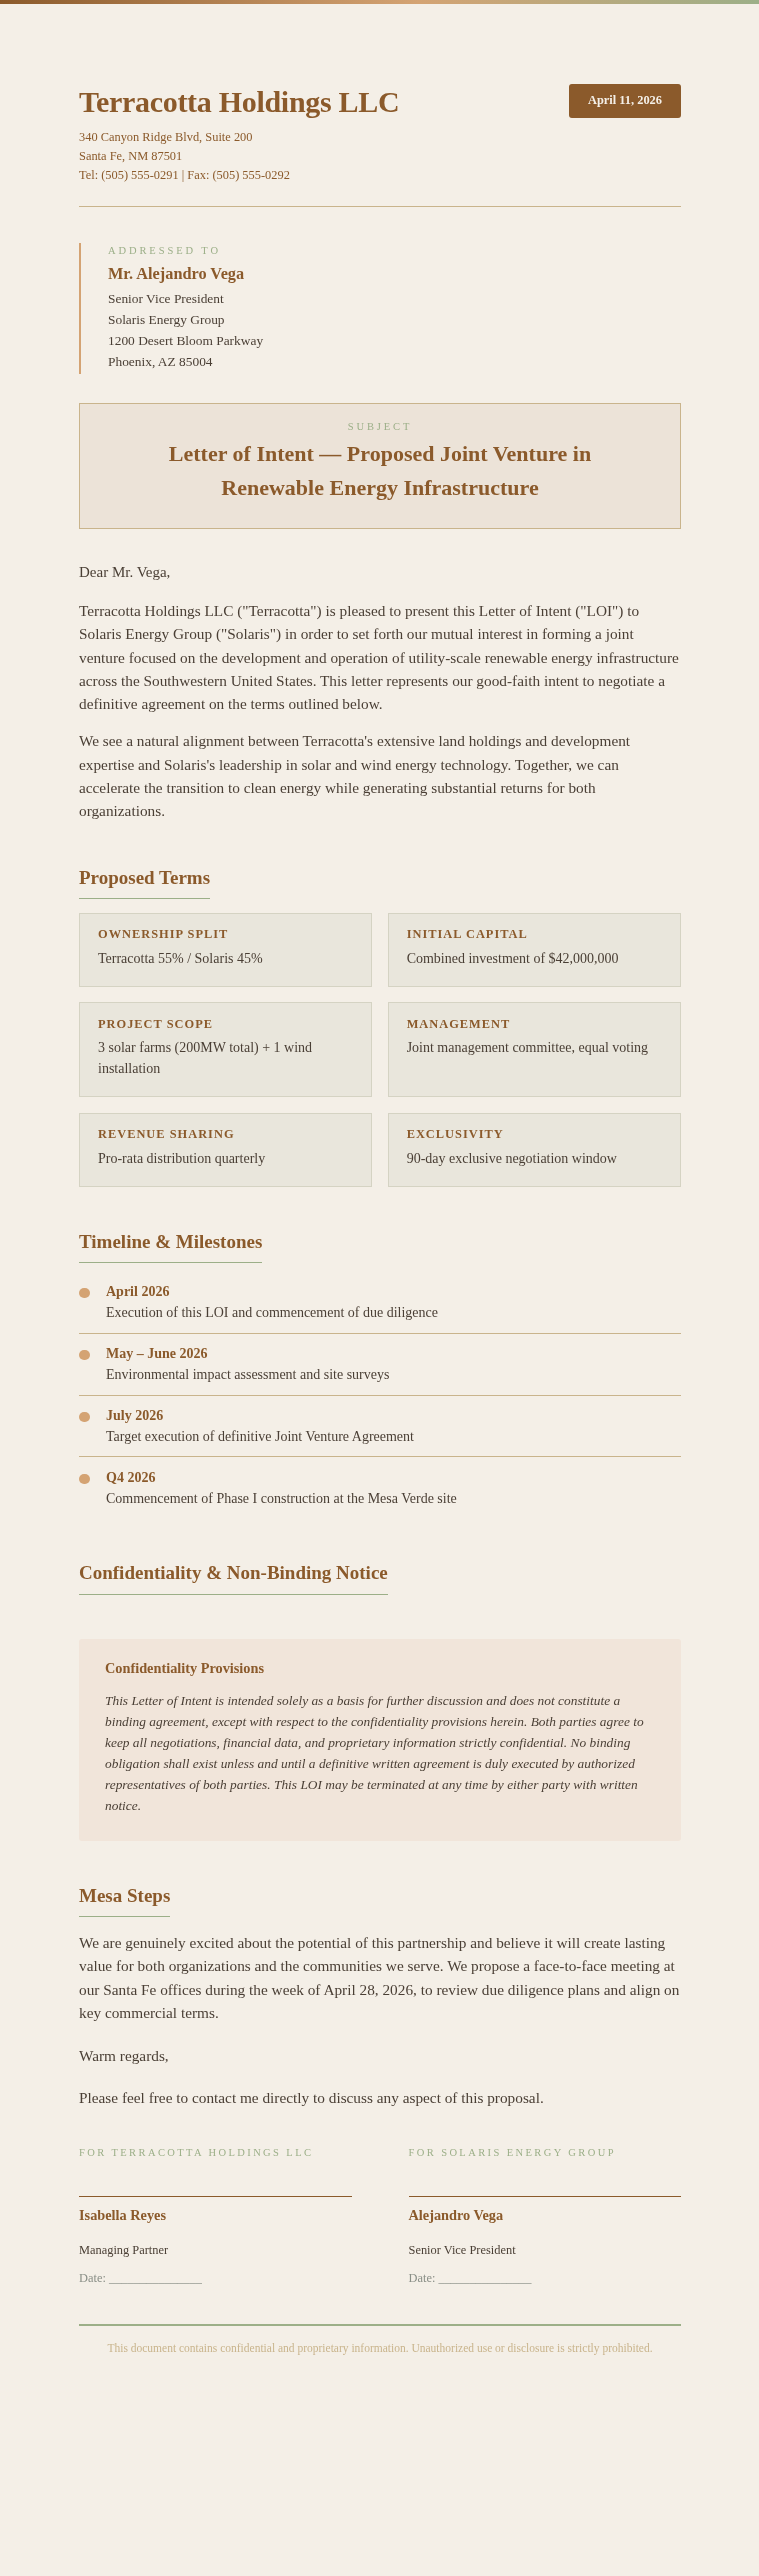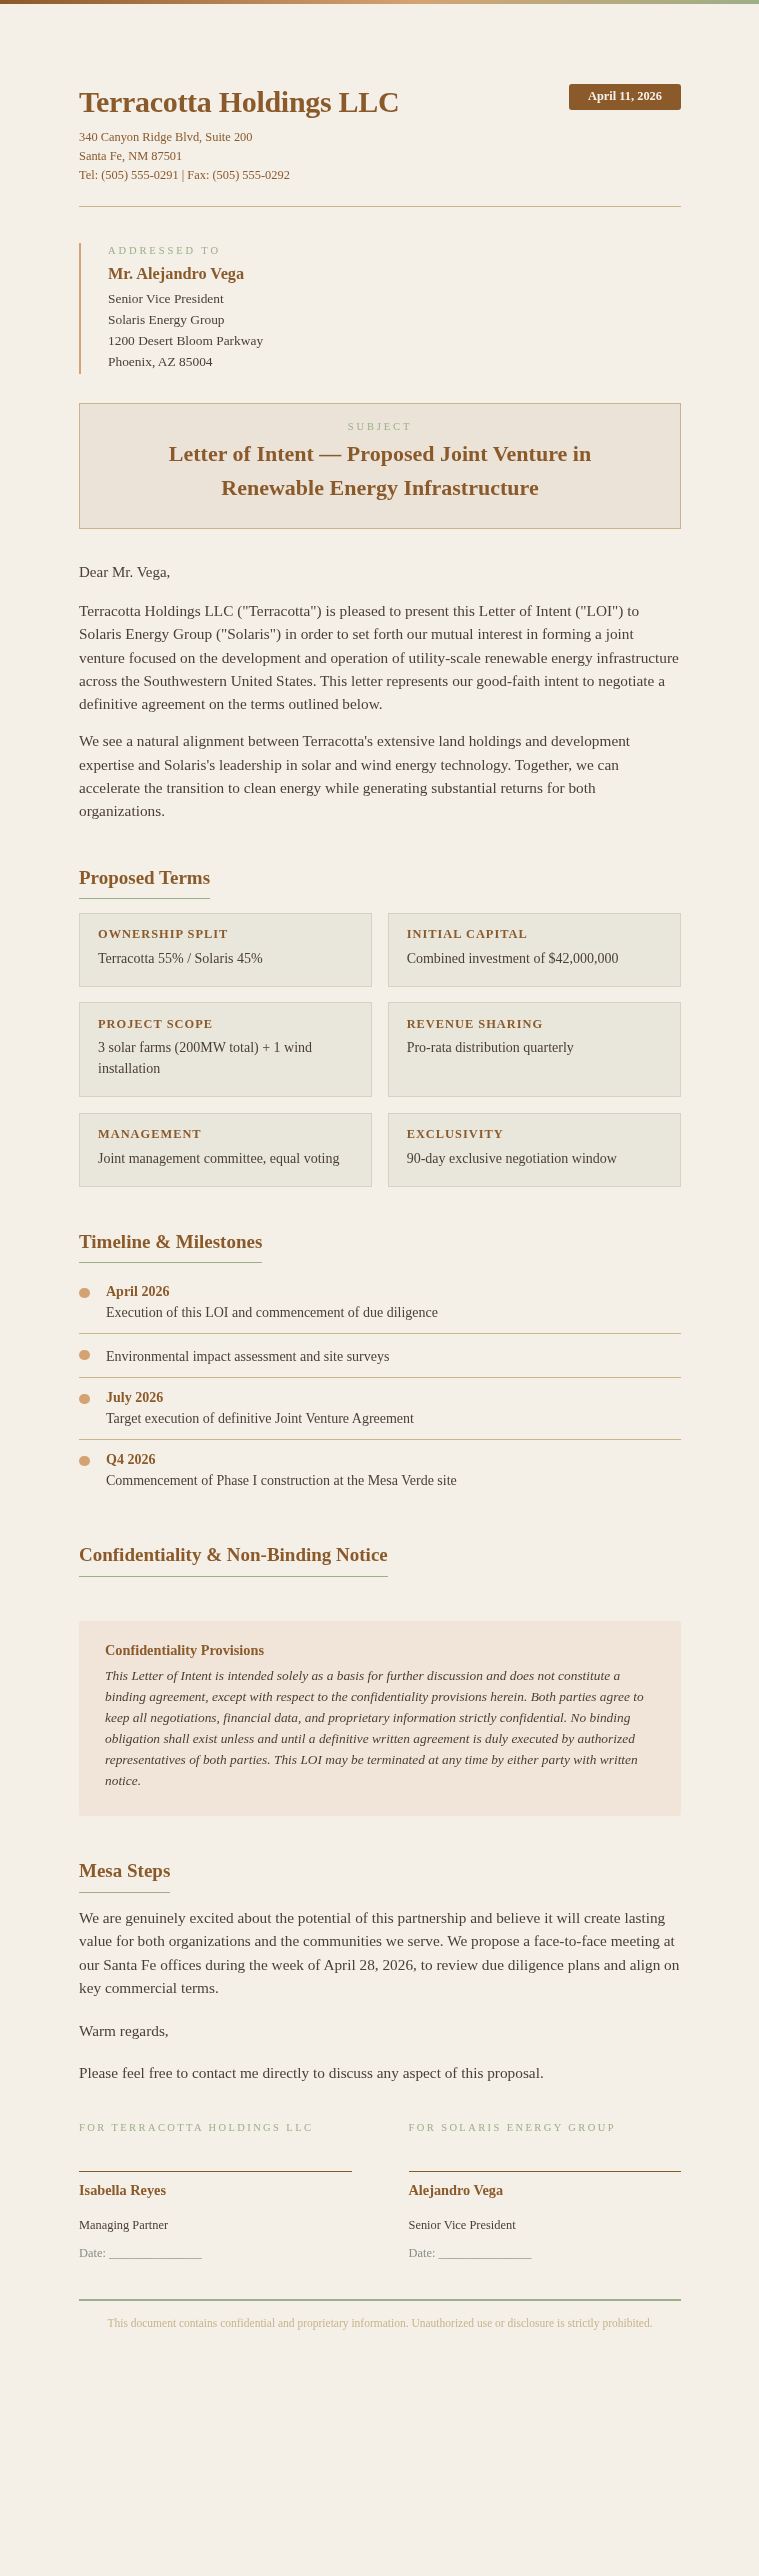--- a/index.html
+++ b/index.html
@@ -41,21 +41,21 @@
       line-height: 19px;
     }
     .date-badge {
       background: #8b5a2b;
       color: #f4efe7;
       font-weight: bold;
       font-size: 12.4px;
       padding: 10.5px 19px;
       border-radius: 2.9px;
       margin-top: 4.8px;
-      height: 26px;
+      height: 34px;
       display: flex;
       align-items: center;
     }
     
     .recipient {
       margin-top: 36px;
       border-left: 2.9px solid #d4a373;
       padding-left: 27px;
       padding-top: 1.9px;
       padding-bottom: 1.9px;
@@ -182,21 +182,21 @@
       background: #f1e5da;
       border-radius: 2.9px;
       padding: 21px 26px 25px;
     }
     .conf-title {
       font-size: 14.3px;
       font-weight: bold;
       color: #8b5a2b;
     }
     .conf-text {
-      margin-top: 6px;
+      margin-top: 13px;
       font-style: italic;
       font-size: 13.4px;
       line-height: 21px;
       color: #4a3f35;
     }
     
     .signatures {
       margin-top: 38px;
       display: grid;
       grid-template-columns: 1fr 1fr;
@@ -288,44 +288,45 @@
       </div>
       <div class="term-card">
         <div class="term-label">Initial Capital</div>
         <div class="term-value">Combined investment of $42,000,000</div>
       </div>
       <div class="term-card">
         <div class="term-label">Project Scope</div>
         <div class="term-value">3 solar farms (200MW total) + 1 wind installation</div>
       </div>
       <div class="term-card">
+        <div class="term-label">Management</div>
+        <div class="term-value">Joint management committee, equal voting</div>
+      </div>
+      <div class="term-card">
         <div class="term-label">Revenue Sharing</div>
         <div class="term-value">Pro-rata distribution quarterly</div>
-      </div>
-      <div class="term-card">
-        <div class="term-label">Management</div>
-        <div class="term-value">Joint management committee, equal voting</div>
       </div>
       <div class="term-card">
         <div class="term-label">Exclusivity</div>
         <div class="term-value">90-day exclusive negotiation window</div>
       </div>
     </div>
   </section>
 
   <section class="section">
     <h2 class="section-title">Timeline &amp; Milestones</h2>
     <div class="timeline">
       <div class="tl-item">
         <span class="tl-dot"></span>
         <div class="tl-date">April 2026</div>
         <div class="tl-desc">Execution of this LOI and commencement of due diligence</div>
       </div>
       <div class="tl-item">
         <span class="tl-dot"></span>
+        <div class="tl-date">May – June 2026</div>
         <div class="tl-desc">Environmental impact assessment and site surveys</div>
       </div>
       <div class="tl-item">
         <span class="tl-dot"></span>
         <div class="tl-date">July 2026</div>
         <div class="tl-desc">Target execution of definitive Joint Venture Agreement</div>
       </div>
       <div class="tl-item">
         <span class="tl-dot"></span>
         <div class="tl-date">Q4 2026</div>

